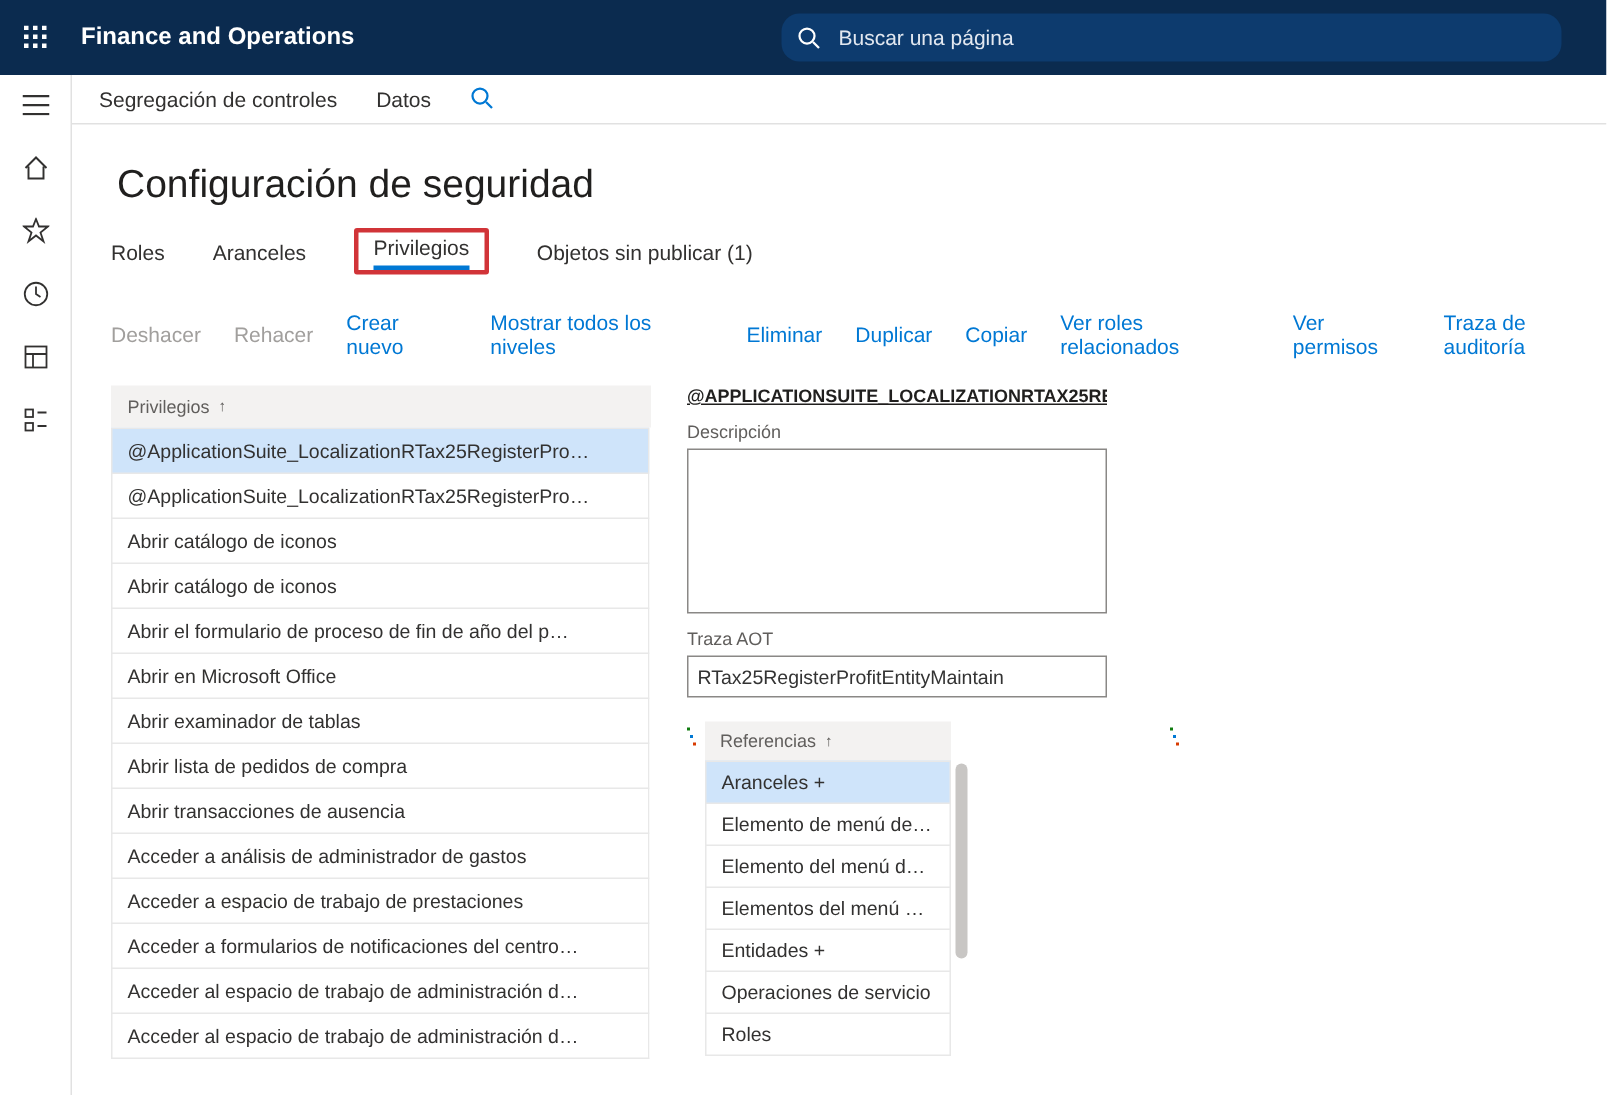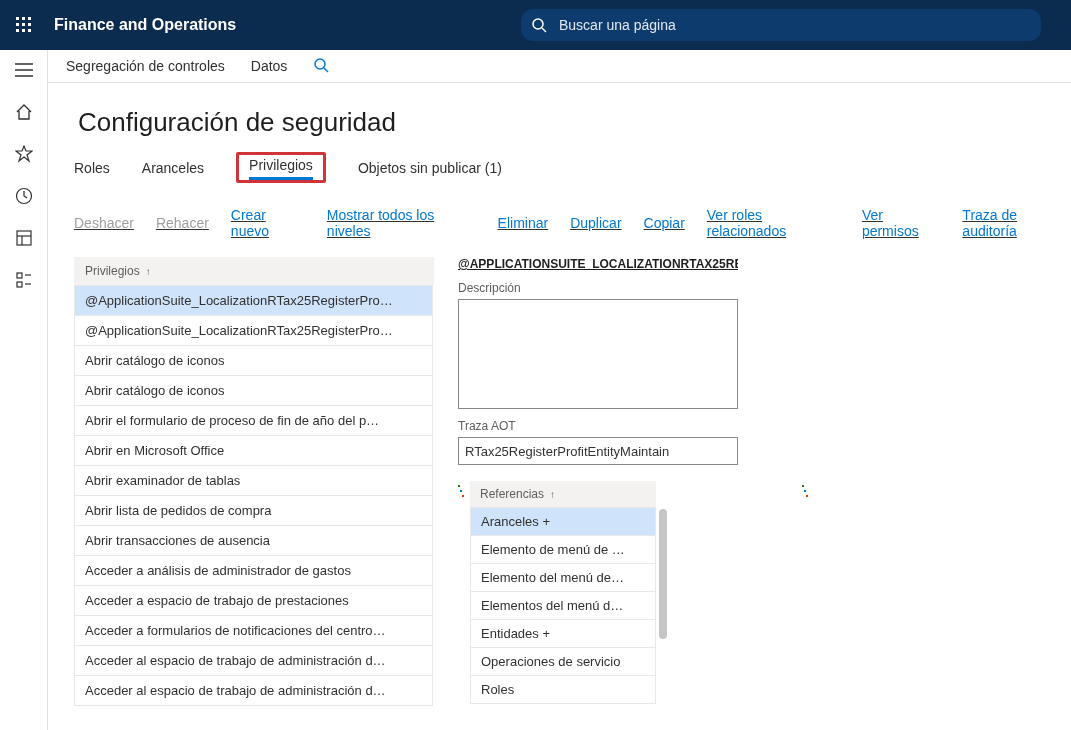--- a/index.html
+++ b/index.html
@@ -86,21 +86,20 @@
     border-radius: 2px;
   }
   .tab.callout .underline {
     height: 3px; background: #0078d4; margin-top: 4px;
     width: 100%;
   }
 
   .actions-row {
     display:flex; gap: 22px; align-items:center; margin-bottom: 18px;
     font-size: 14px;
-    text-decoration: underline;
   }
   .act-disabled { color:#a19f9d; }
   .act-link { color:#0078d4; cursor:pointer; }
 
   .workarea {
     flex:1; display:flex; gap: 24px; min-height:0;
   }
   .priv-panel { width: 360px; display:flex; flex-direction:column; }
   .priv-header {
     background:#f3f2f1; padding: 6px 10px; font-size:12px; color:#605e5c;
@@ -145,21 +144,21 @@
 
   .refs-block {
     margin-top: 16px; display:flex; align-items:flex-start; gap: 6px;
   }
   .grip { width:6px; height:12px; display:flex; flex-direction:column; justify-content:space-between; margin-top:4px; }
   .grip .gl { height:2px; background:#107c10; width:2px; }
   .grip .gl:nth-child(2){ background:#0078d4; width:2px; margin-left:2px;}
   .grip .gl:nth-child(3){ background:#d83b01; width:2px; margin-left:4px;}
   .grip2 { margin-left: 140px; }
 
-  .ref-panel { width: 186px; }
+  .ref-panel { width: 164px; }
   .ref-header {
     background:#f3f2f1; padding: 6px 10px; font-size:12px; color:#605e5c;
     display:flex; align-items:center; gap:6px;
   }
   .ref-list { position:relative; }
   .ref-row {
     padding: 6px 10px; font-size:13px; color:#323130;
     border:1px solid #e8e8e8; border-top:none;
     white-space:nowrap; overflow:hidden; text-overflow:ellipsis;
     cursor:pointer;

